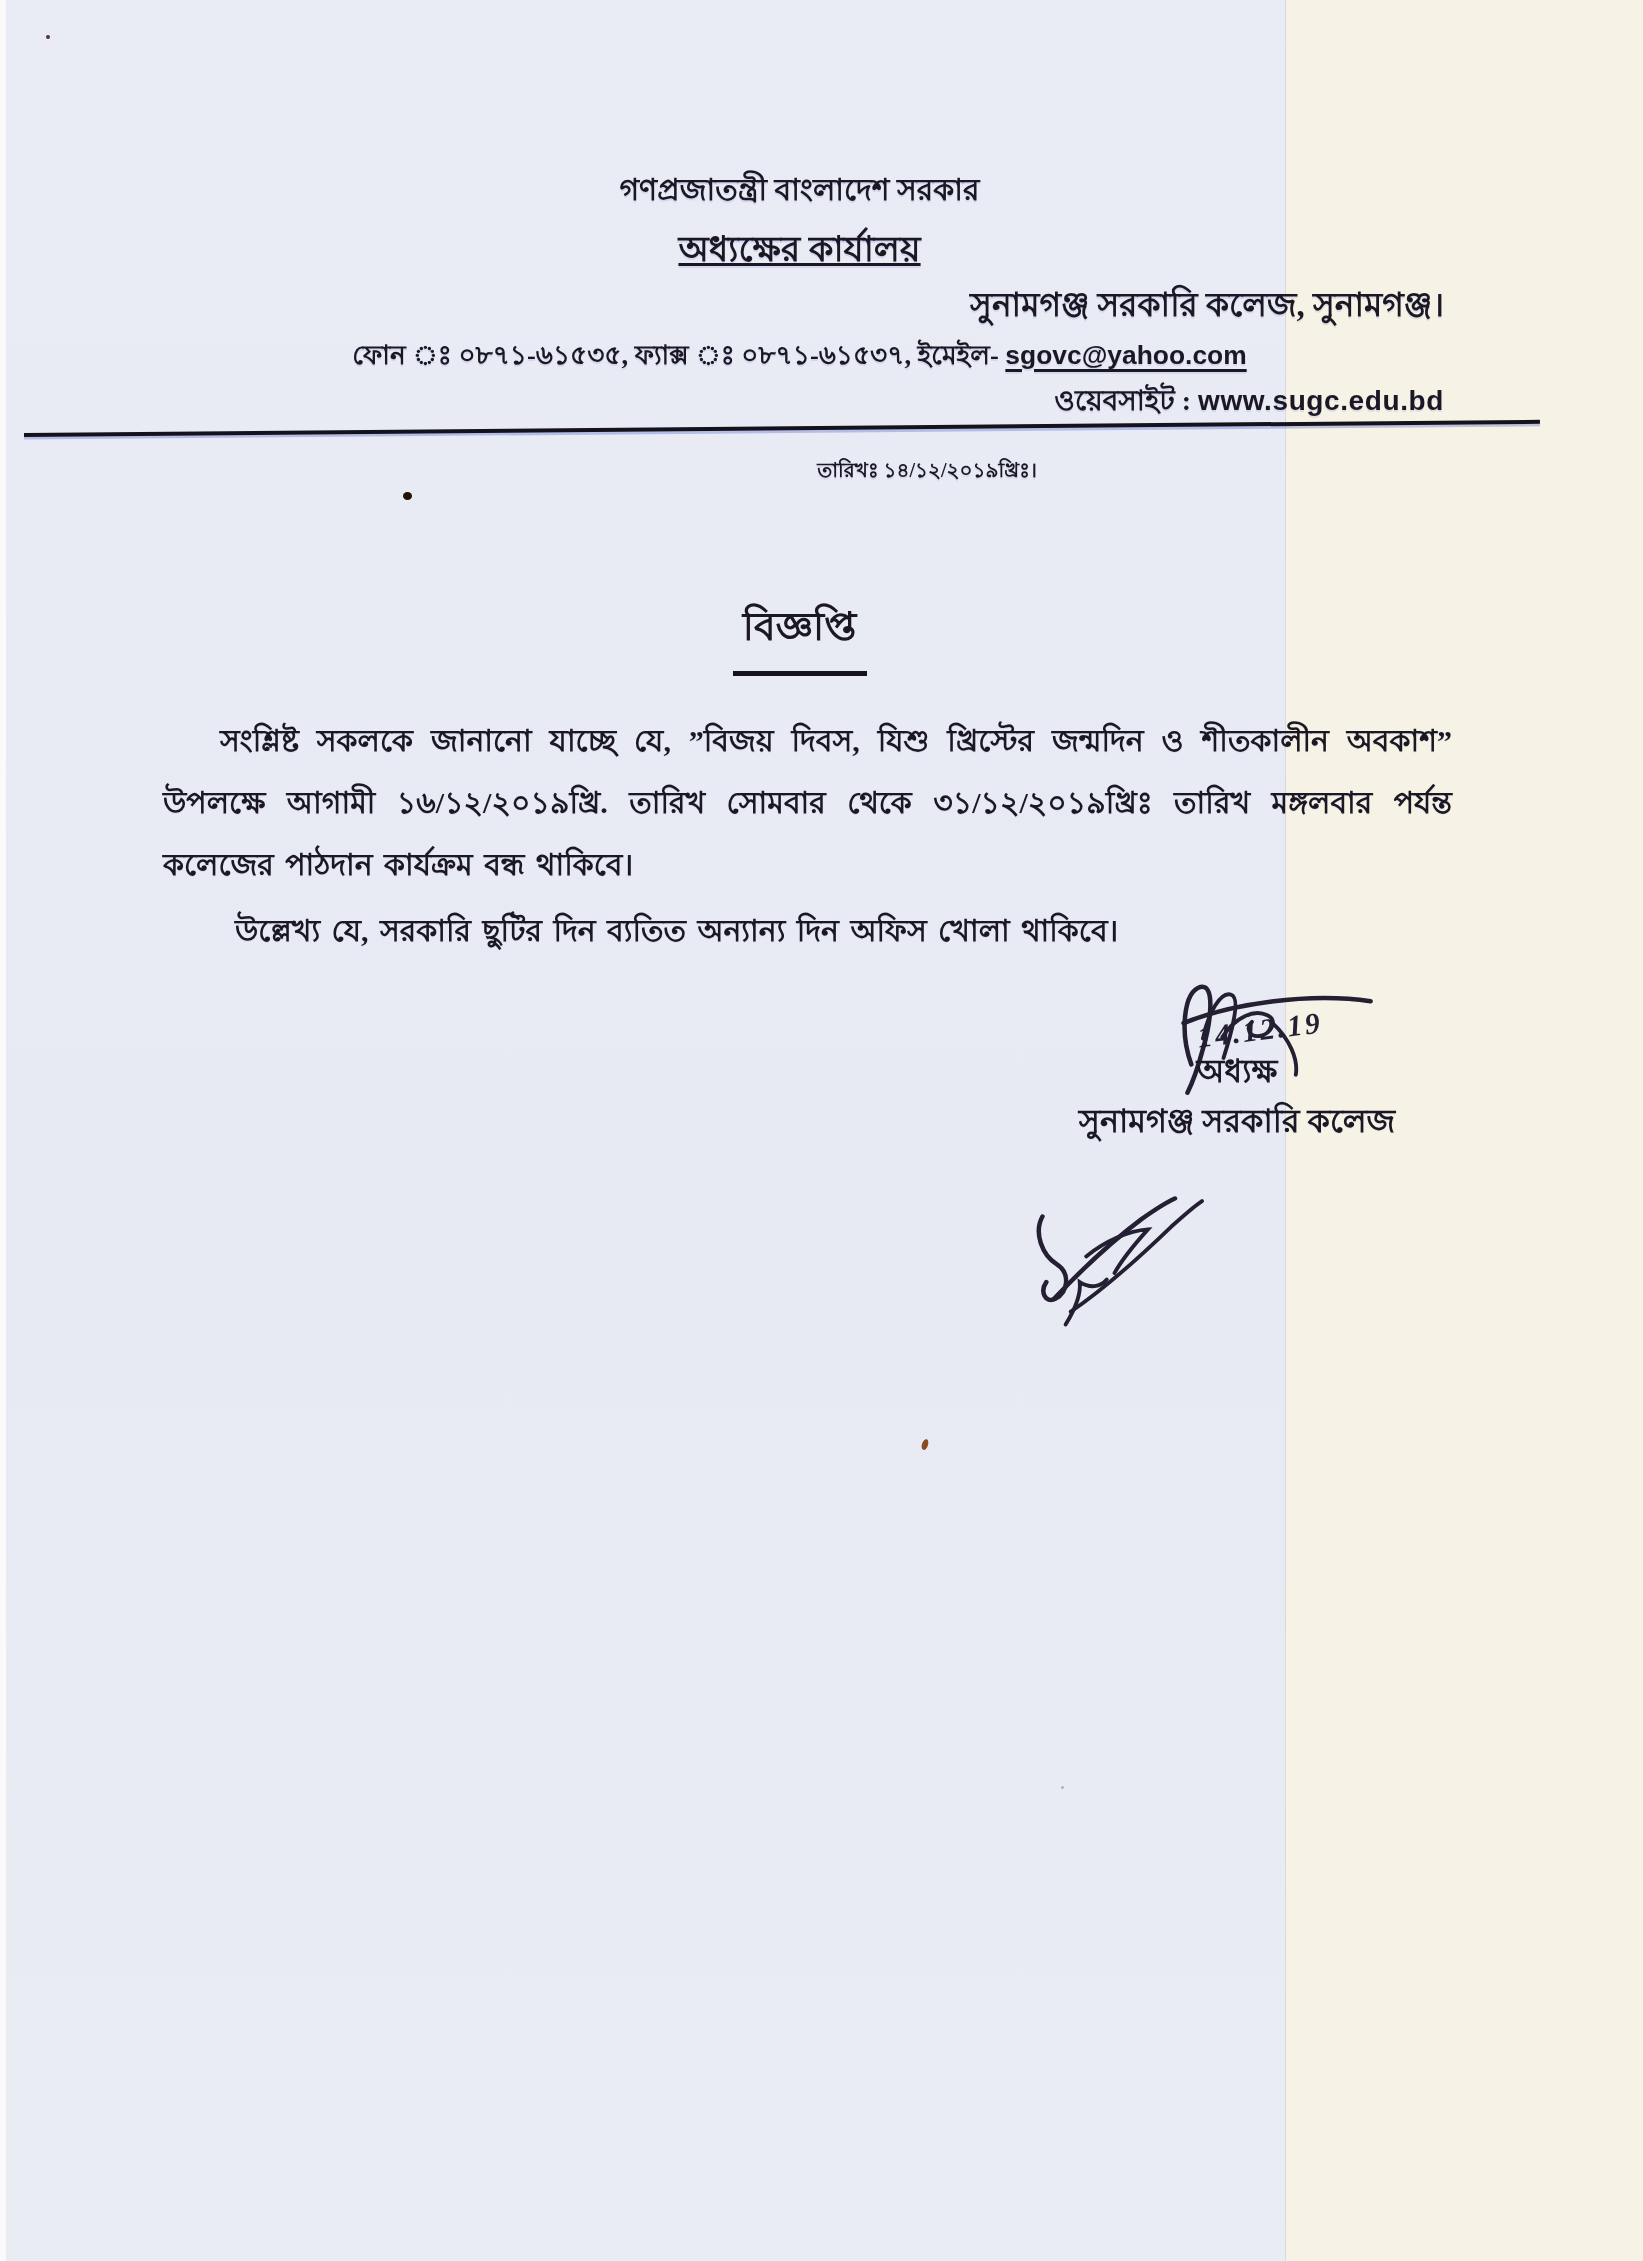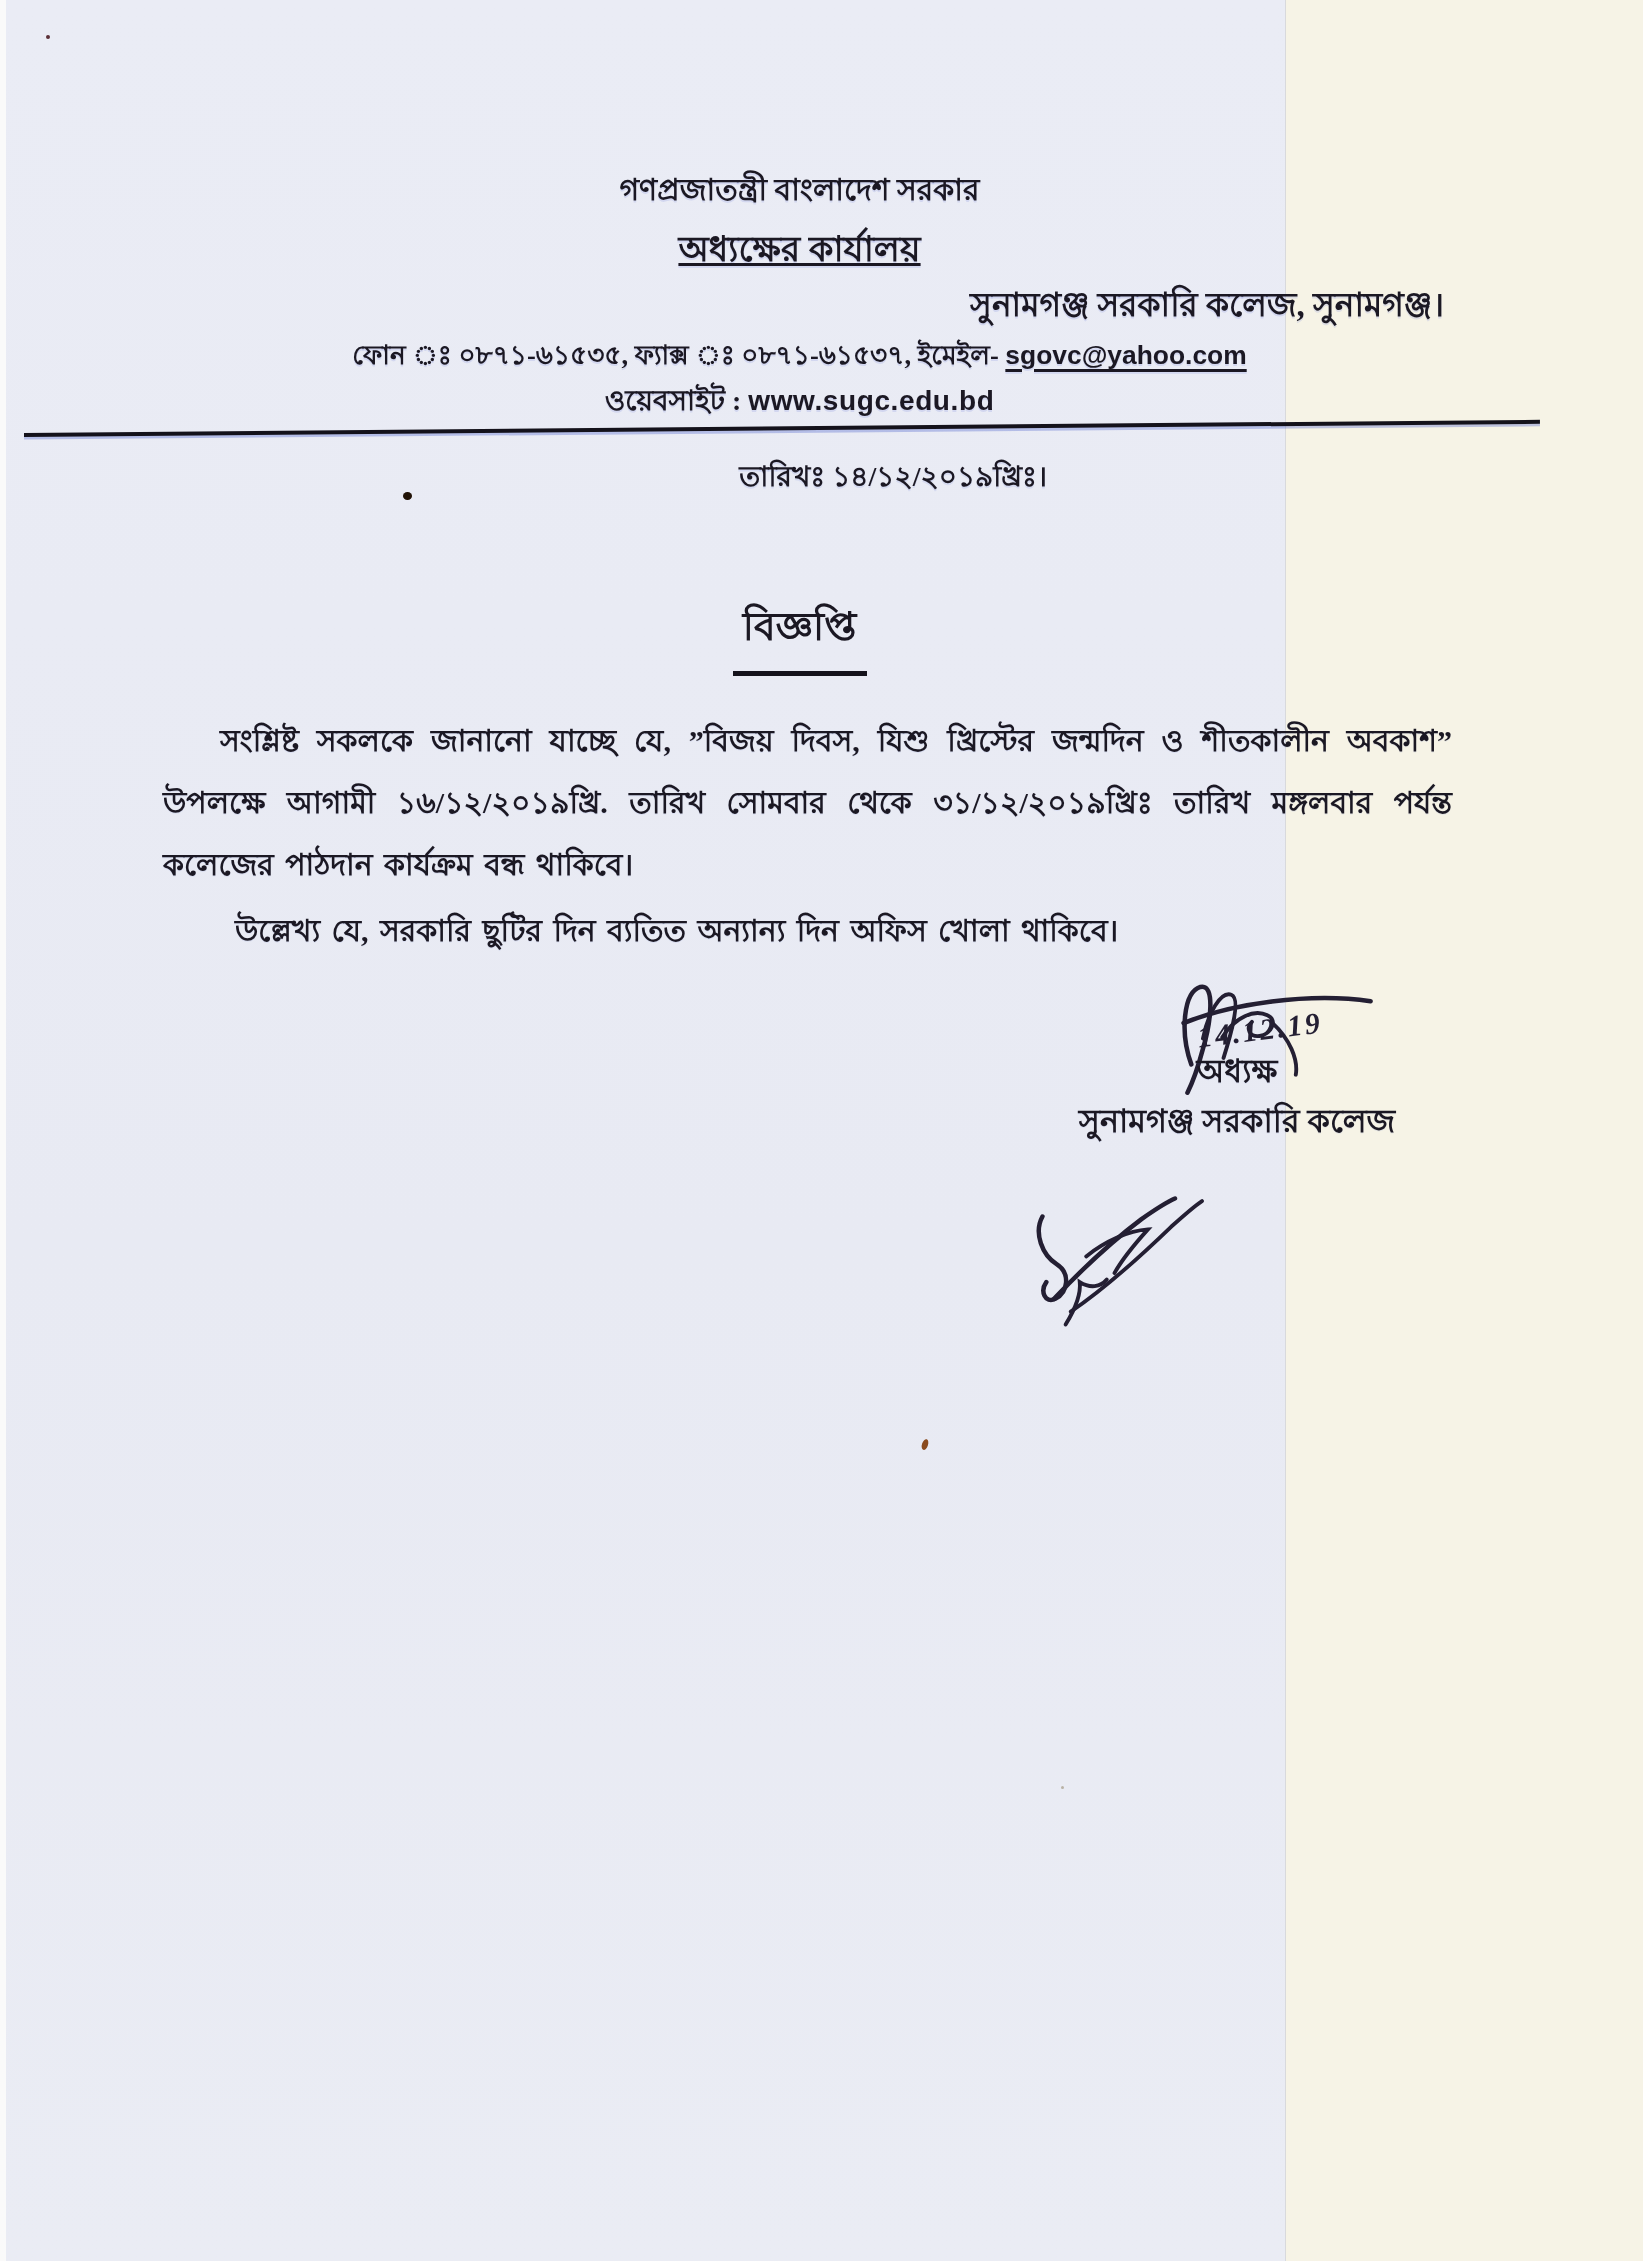--- a/index.html
+++ b/index.html
@@ -41,37 +41,37 @@
   .lh-line2 { position: absolute; left: 0; top: 222px; width: 100%; font-size: 35px; font-weight: 700; text-decoration: underline; }
   .lh-line3 { position: absolute; left: 0; top: 279px; width: 100%; font-size: 33px; font-weight: 700; text-align: right; }
   .lh-contact { position: absolute; left: 0; top: 335px; width: 100%; font-size: 26.4px; font-weight: 600; }
   .lh-email {
     font-family: "Liberation Sans", "DejaVu Sans", sans-serif;
     font-weight: 700;
     text-decoration: underline;
     text-decoration-thickness: 2.6px;
     text-underline-offset: 4.5px;
   }
-  .lh-website { position: absolute; left: 0; top: 379px; width: 100%; font-size: 28px; font-weight: 600; }
+  .lh-website { position: absolute; left: 0; top: 379px; width: 100%; font-size: 28px; font-weight: 600; text-align: right; }
   .lh-url { font-family: "Liberation Sans", "DejaVu Sans", sans-serif; font-weight: 700; letter-spacing: 0.6px; }
   
   .rule {
     position: absolute;
     left: 24px; top: 433px;
     width: 1516px; height: 3.9px;
     background: #14121b;
     box-shadow: 0 2.6px 0 rgba(55, 80, 200, 0.30);
     transform: rotate(-0.5deg);
     transform-origin: left center;
   }
   .date-line {
     position: absolute;
-    right: 238px;
+    right: 248px;
     top: 455px;
-    font-size: 28px;
+    font-size: 20px;
     font-weight: 600;
     text-shadow: 0 1.9px 0 rgba(70, 95, 210, 0.12);
   }
   .notice-title-wrap {
     position: absolute;
     left: 155px; top: 596px;
     width: 1289px;
     text-align: center;
   }
   .notice-title {

